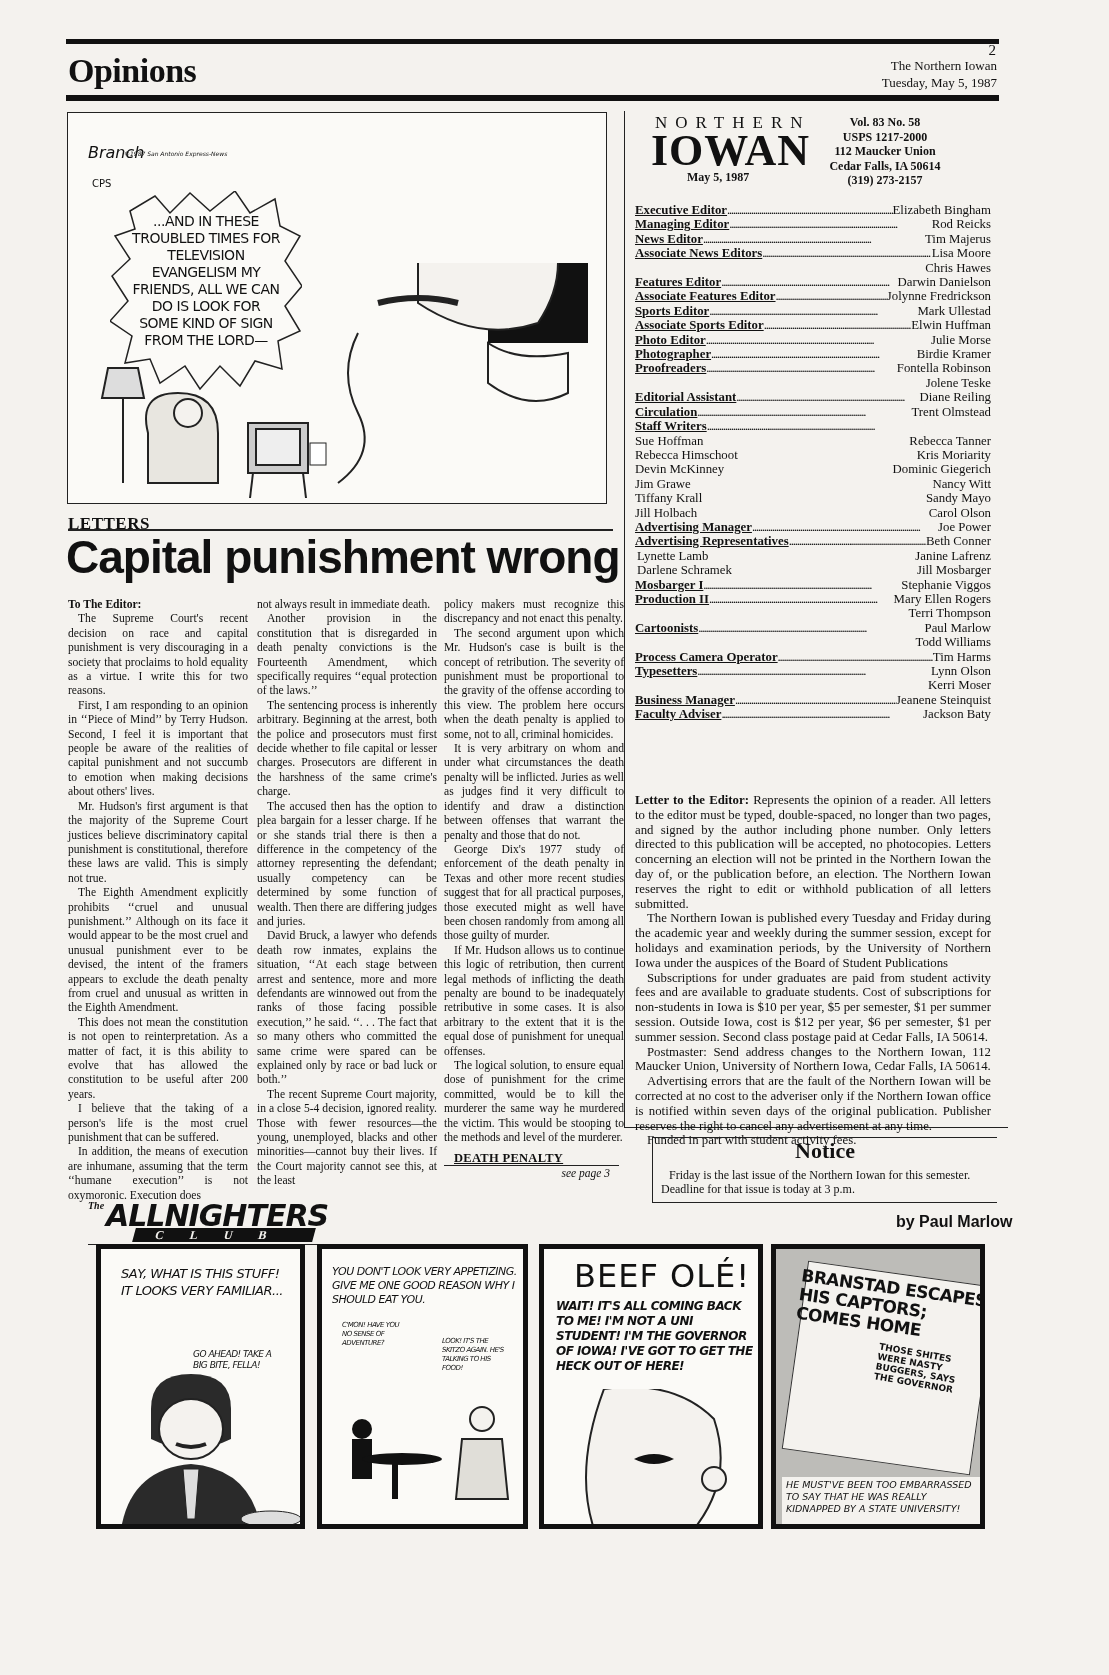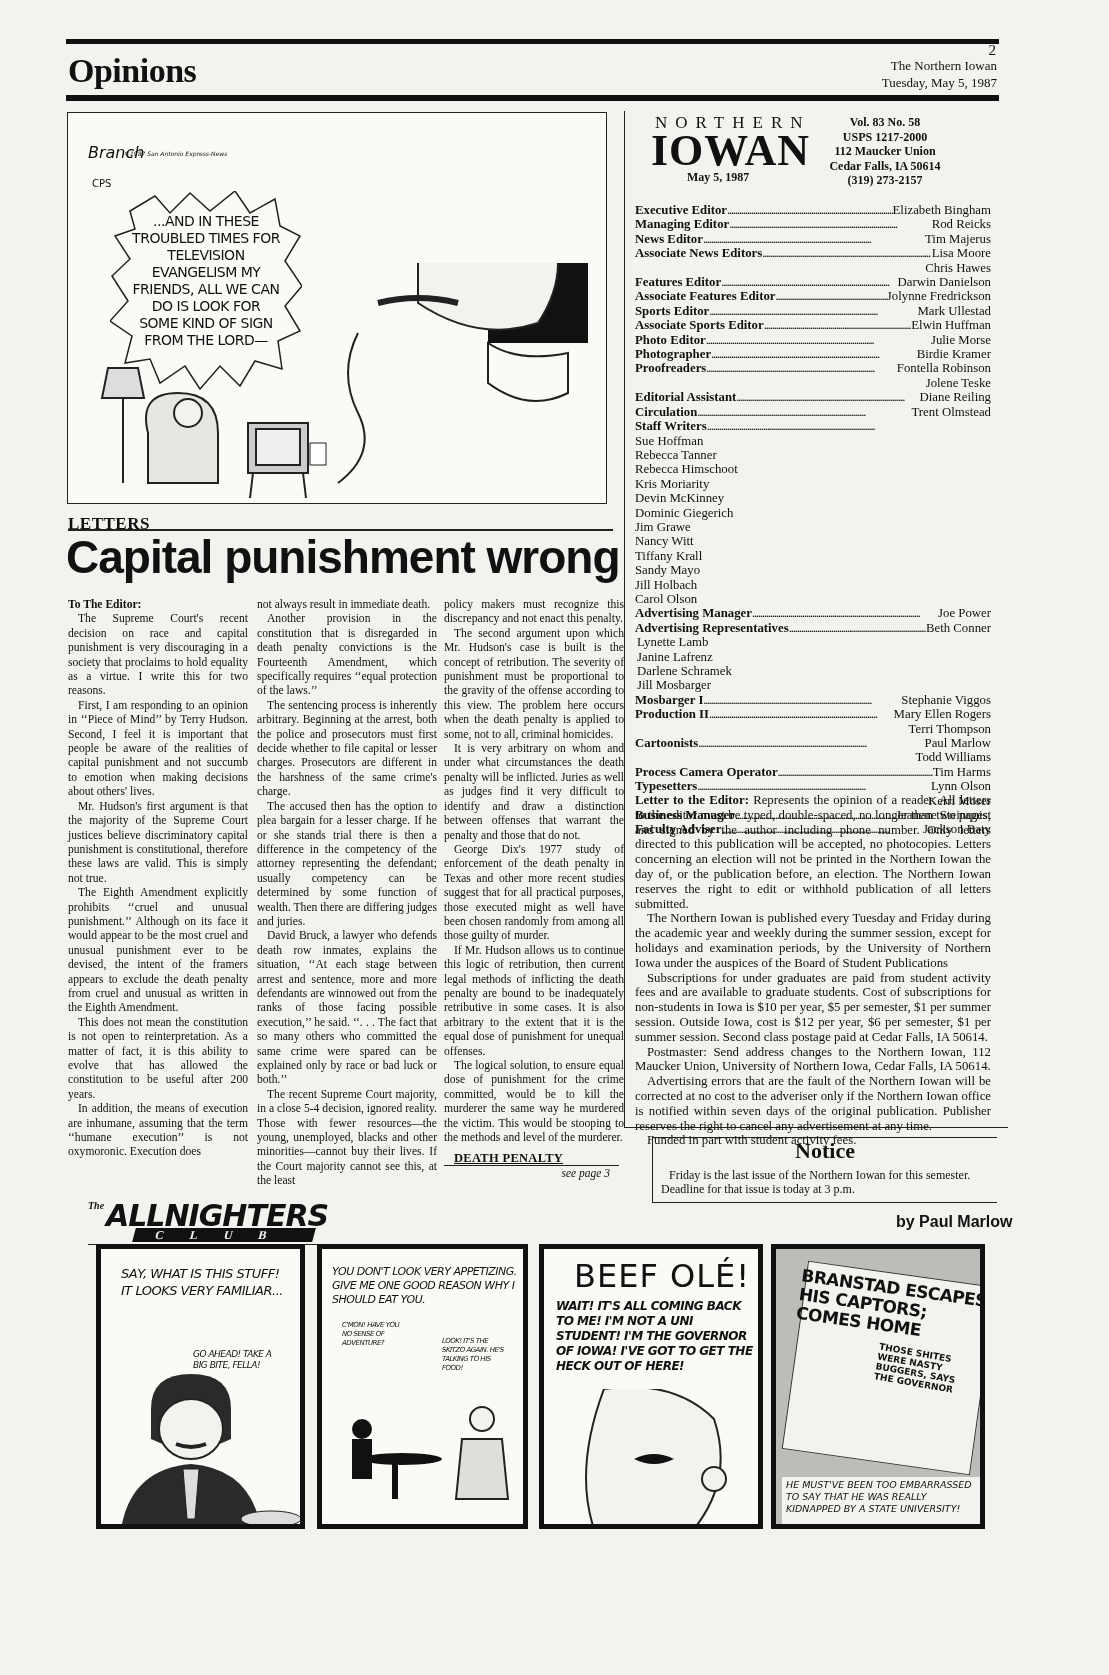--- a/index.html
+++ b/index.html
@@ -38,26 +38,26 @@
   .see-page { text-align: right; font-style: italic; font-size: 11.5px; padding-right: 14px; }
 
   
   .masthead { position: absolute; left: 624px; top: 111px; width: 384px; height: 1017px; border-left: 1.5px solid #222; border-bottom: 1.5px solid #222; padding: 0 10px 0 10px; }
   .mh-northern { position: absolute; left: 30px; top: 2px; font-size: 17px; letter-spacing: 8px; }
   .mh-iowan { position: absolute; left: 26px; top: 14px; font-size: 44px; font-weight: bold; letter-spacing: 1px; }
   .mh-date { position: absolute; left: 62px; top: 59px; font-size: 12px; font-weight: bold; }
   .mh-info { position: absolute; left: 190px; top: 4px; width: 140px; text-align: center; font-size: 12px; font-weight: bold; line-height: 14.6px; }
   .staff { position: absolute; left: 10px; top: 92px; width: 356px; font-size: 12.8px; line-height: 14.4px; }
   .row { display: flex; white-space: nowrap; overflow: hidden; }
-  .row .role { font-weight: bold; flex: 0 0 auto; }
+  .row .role { font-weight: bold; flex: 0 0 auto; text-decoration: underline; }
   .row .dots { flex: 1 1 auto; overflow: hidden; }
   .row .dots::before { content: ". . . . . . . . . . . . . . . . . . . . . . . . . . . . . . . . . . . . . . . . . . . . . . . . . . . . . . . . . . . . . . . . . . . . . . . . . . . . . . . . . . . . "; letter-spacing: -2.2px; }
   .row .name { flex: 0 0 auto; text-align: right; }
   .sub { text-align: right; }
-  .pair { display: flex; justify-content: space-between; flex-direction: column; }
+  .pair { display: flex; justify-content: space-between; }
   .fine { position: absolute; left: 10px; top: 662px; width: 356px; font-size: 12.8px; line-height: 14.8px; text-align: justify; }
   .fine p { text-indent: 12px; }
   .fine p.first { text-indent: 0; }
   .fine b { font-weight: bold; }
 
   
   .notice { position: absolute; left: 652px; top: 1137px; width: 345px; height: 66px; border: 1.5px solid #222; border-right: none; }
   .notice-title { text-align: center; font-size: 22px; font-weight: bold; margin-top: 0px; }
   .notice-body { font-size: 12px; line-height: 14px; padding: 4px 0 0 8px; }
   .notice-body p:first-child { text-indent: 8px; }
@@ -144,20 +144,21 @@
 <div class="letters-rule"></div>
 <div class="headline">Capital punishment wrong</div>
 
 <div class="col col1">
   <p class="greet">To The Editor:</p>
   <p>The Supreme Court's recent decision on race and capital punishment is very discouraging in a society that proclaims to hold equality as a virtue. I write this for two reasons.</p>
   <p>First, I am responding to an opinion in ‘‘Piece of Mind’’ by Terry Hudson. Second, I feel it is important that people be aware of the realities of capital punishment and not succumb to emotion when making decisions about others' lives.</p>
   <p>Mr. Hudson's first argument is that the majority of the Supreme Court justices believe discriminatory capital punishment is constitutional, therefore these laws are valid. This is simply not true.</p>
   <p>The Eighth Amendment explicitly prohibits ‘‘cruel and unusual punishment.’’ Although on its face it would appear to be the most cruel and unusual punishment ever to be devised, the intent of the framers appears to exclude the death penalty from cruel and unusual as written in the Eighth Amendment.</p>
   <p>This does not mean the constitution is not open to reinterpretation. As a matter of fact, it is this ability to evolve that has allowed the constitution to be useful after 200 years.</p>
+  <p>I believe that the taking of a person's life is the most cruel punishment that can be suffered.</p>
   <p>In addition, the means of execution are inhumane, assuming that the term ‘‘humane execution’’ is not oxymoronic. Execution does</p>
 </div>
 <div class="col col2">
   <p style="text-indent:0">not always result in immediate death.</p>
   <p>Another provision in the constitution that is disregarded in death penalty convictions is the Fourteenth Amendment, which specifically requires ‘‘equal protection of the laws.’’</p>
   <p>The sentencing process is inherently arbitrary. Beginning at the arrest, both the police and prosecutors must first decide whether to file capital or lesser charges. Prosecutors are different in the harshness of the same crime's charge.</p>
   <p>The accused then has the option to plea bargain for a lesser charge. If he or she stands trial there is then a difference in the competency of the attorney representing the defendant; usually competency can be determined by some function of wealth. Then there are differing judges and juries.</p>
   <p>David Bruck, a lawyer who defends death row inmates, explains the situation, ‘‘At each stage between arrest and sentence, more and more defendants are winnowed out from the ranks of those facing possible execution,’’ he said. ‘‘. . . The fact that so many others who committed the same crime were spared can be explained only by race or bad luck or both.’’</p>
   <p>The recent Supreme Court majority, in a close 5-4 decision, ignored reality. Those with fewer resources—the young, unemployed, blacks and other minorities—cannot buy their lives. If the Court majority cannot see this, at the least</p>
 </div>

